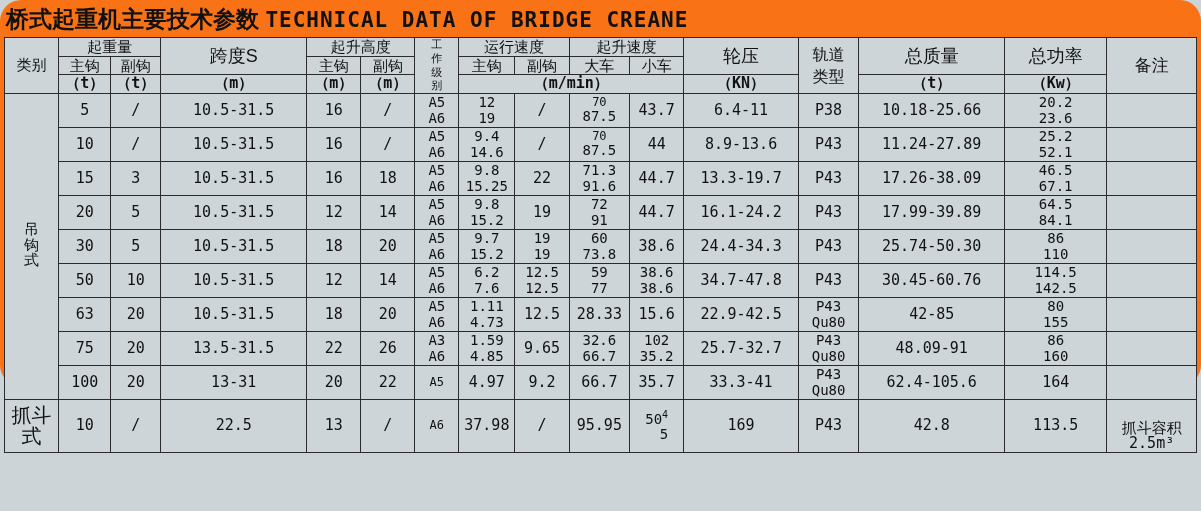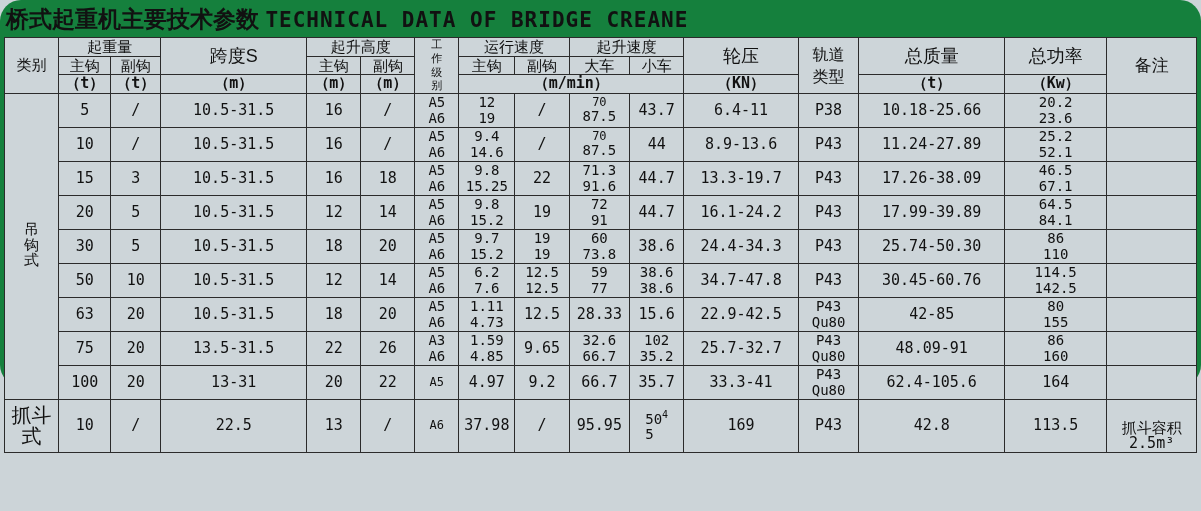--- a/index.html
+++ b/index.html
@@ -11,21 +11,21 @@
     width: 1201px;
     height: 511px;
     font-family: "Liberation Sans", sans-serif;
     color: #111;
     overflow: hidden;
   }
   .page {
     position: relative;
     width: 1201px;
     height: 386px;
-    background: #15803d;
+    background: #f97316;
     box-sizing: border-box;
     border-radius: 21px;
   }
   .title {
     padding: 4px 0 2px 6px;
     font-size: 23px;
     font-weight: bold;
     letter-spacing: 0px;
     white-space: nowrap;
     line-height: 30px;
@@ -84,21 +84,21 @@
     font-size: 14px;
     line-height: 1.1;
   }
   .stack .a { display:block; }
   .stack .b { display:block; }
   .sub {
     display: inline-block;
     font-family: "DejaVu Sans Mono", monospace;
     font-size: 14px;
     line-height: 1.1;
-    text-align: left;
+    text-align: right;
   }
   .mini {
     font-size: 12px;
   }
   .remark {
     font-size: 13px;
     line-height: 1.15;
   }
   .note-sup { font-size: 10px; vertical-align: super; }
 </style>

